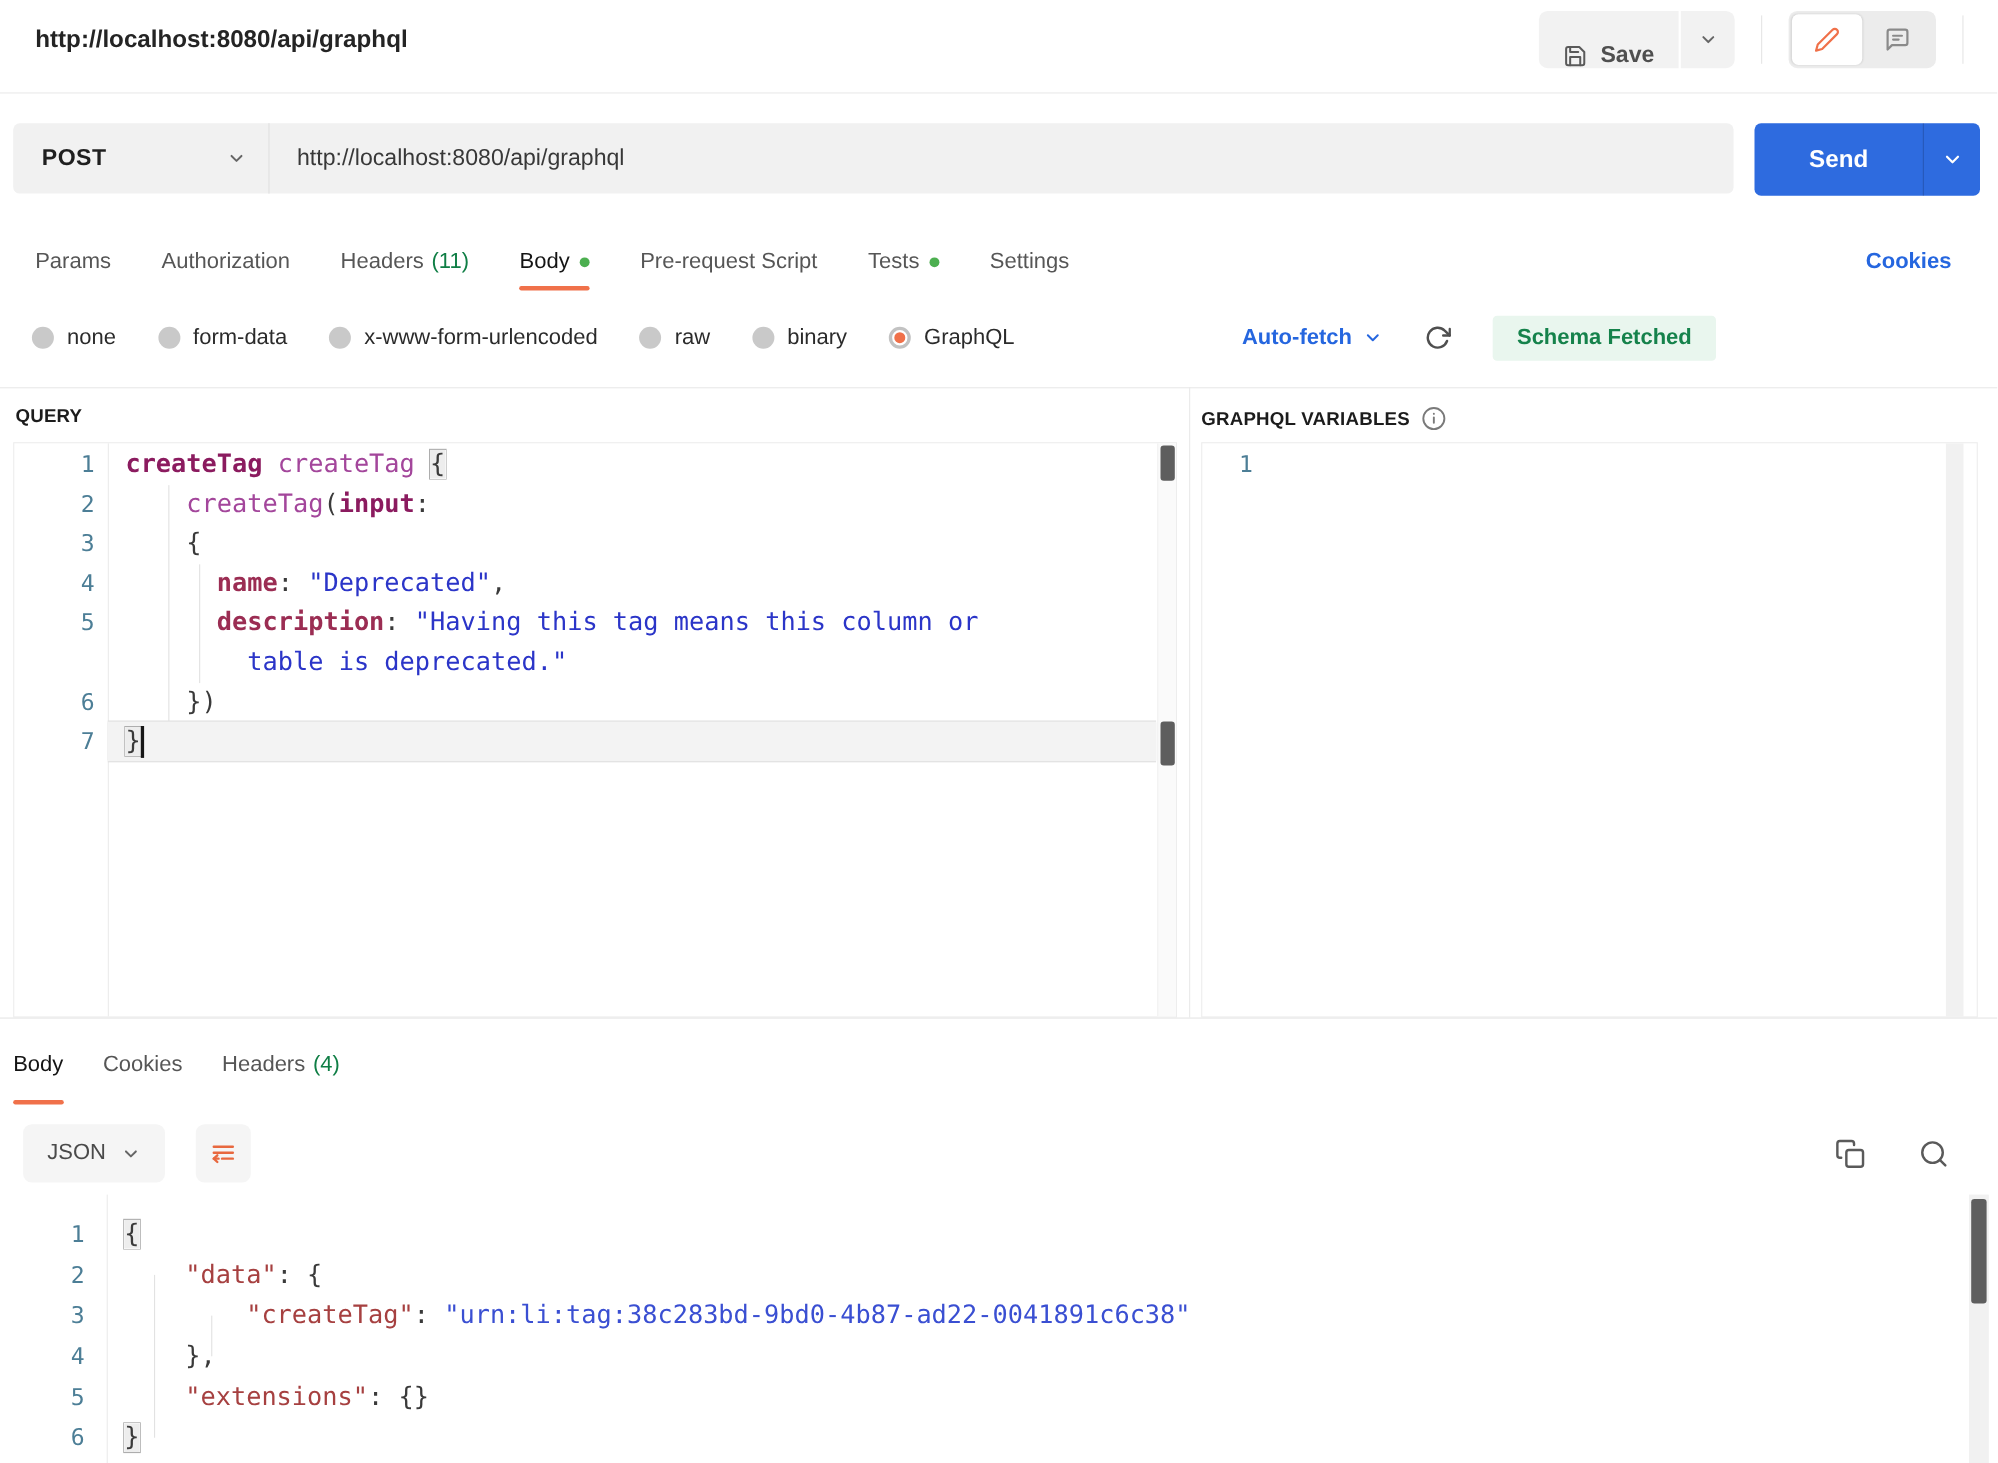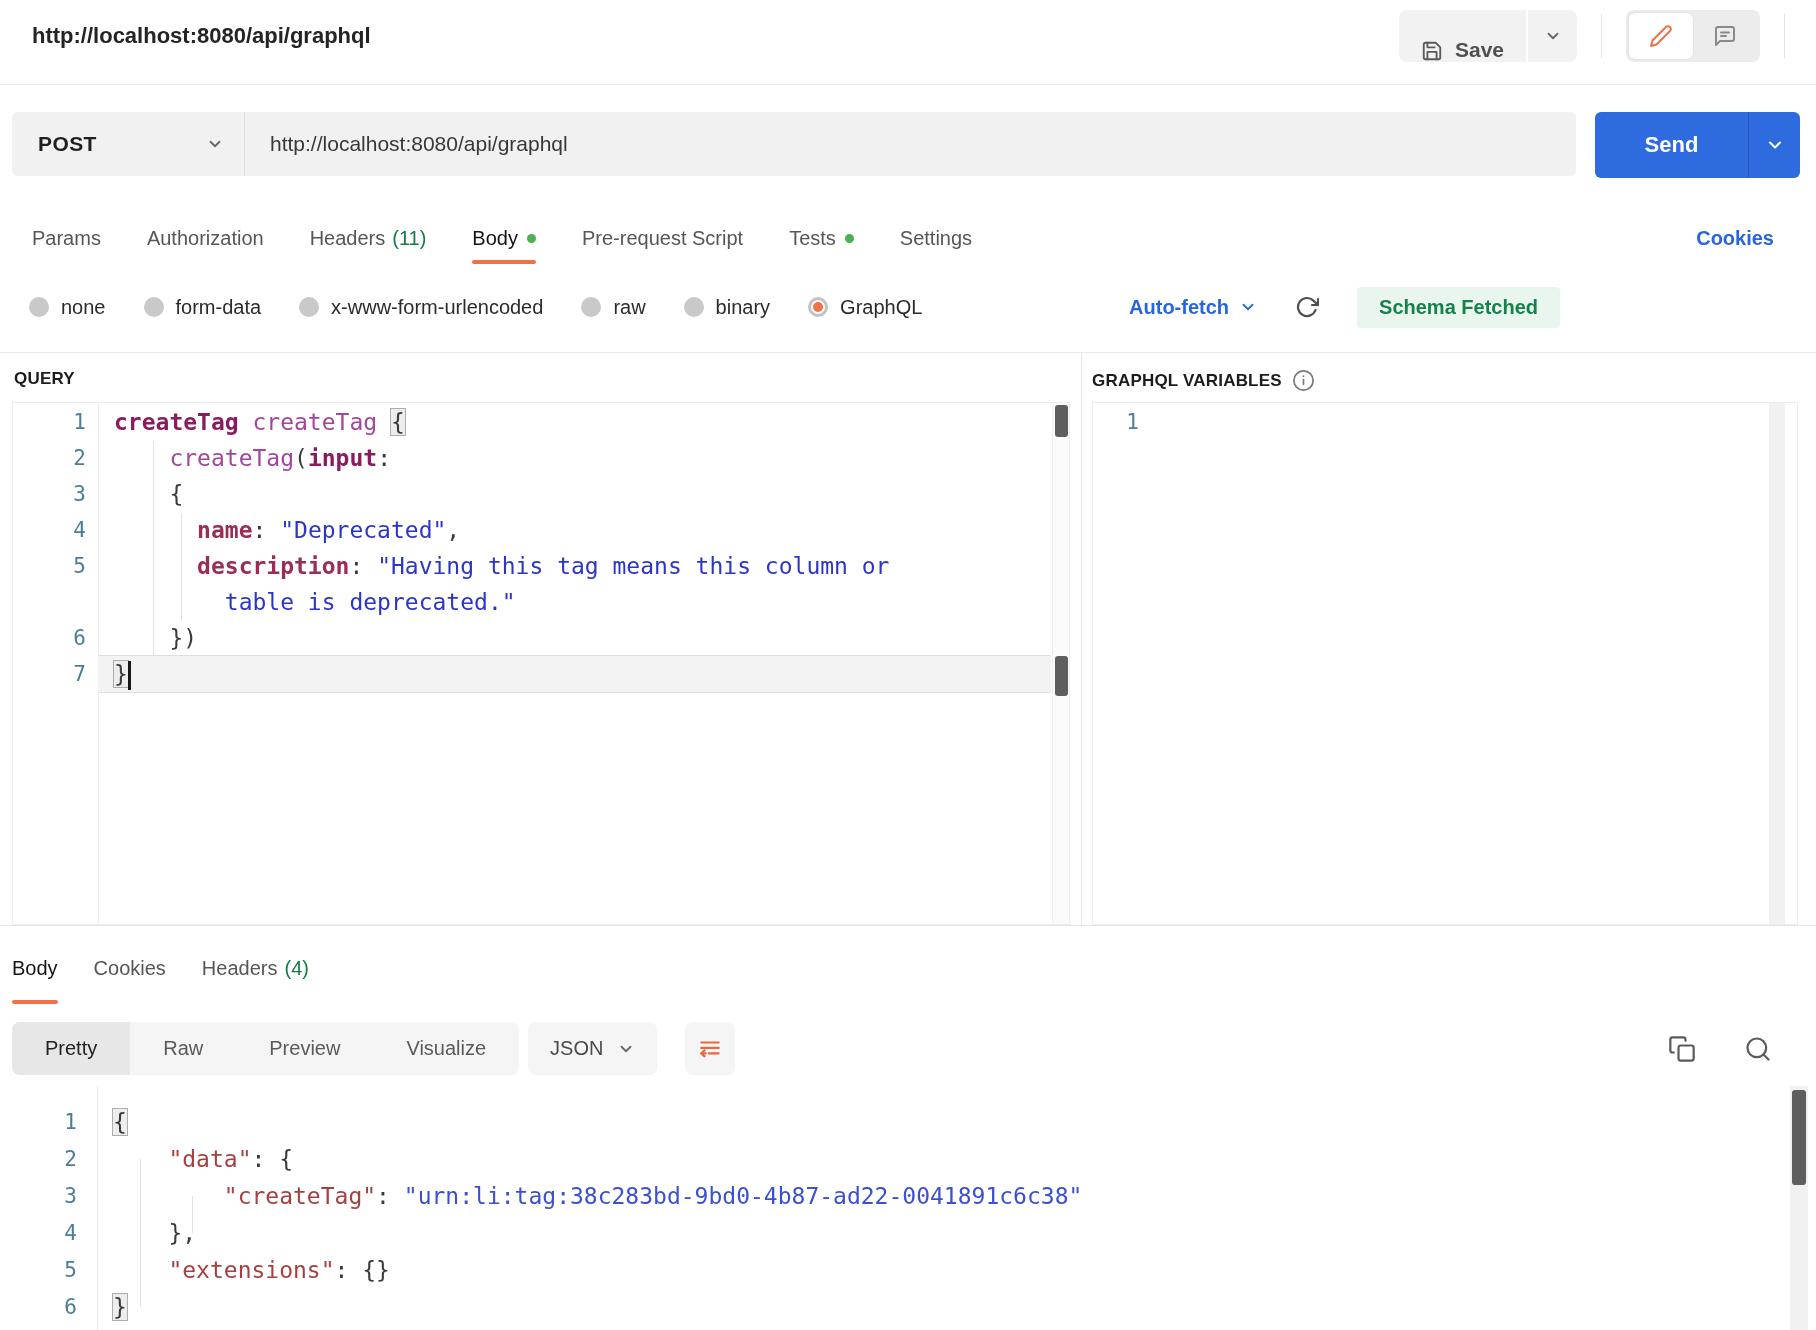--- a/index.html
+++ b/index.html
@@ -350,26 +350,20 @@
       <div class="rtab">
         <span>Cookies</span>
       </div>
       <div class="rtab">
         <span>Headers</span>
         <span class="count">(4)</span>
       </div>
     </nav>
 
   <div class="resp-toolbar">
-    <div class="vtabs" id="viewTabs">
-        <div class="vseg active">Pretty</div>
-        <div class="vseg">Raw</div>
-        <div class="vseg">Preview</div>
-        <div class="vseg">Visualize</div>
-      </div>
     <button class="lang-select">
       <span>JSON</span>
       <span>
           <svg class="chev" viewBox="0 0 24 24">
             <polyline points="6 9 12 15 18 9"></polyline>
           </svg>
         </span>
     </button>
     <button class="fmt-btn">
       <span>

